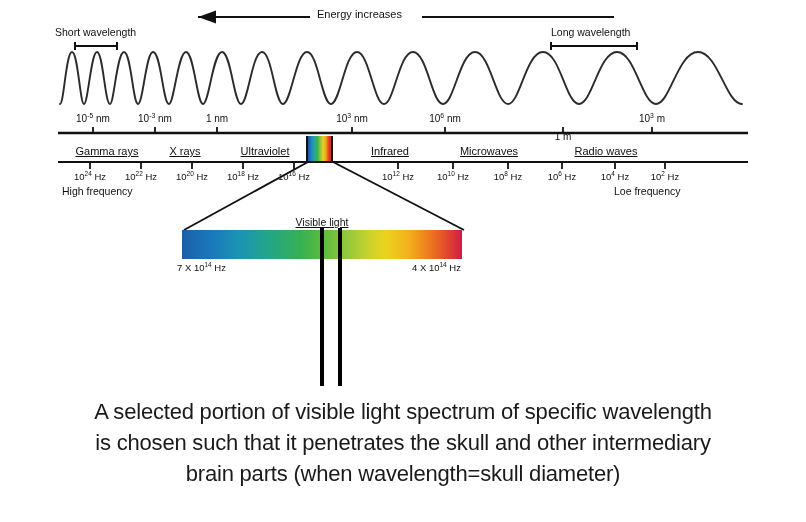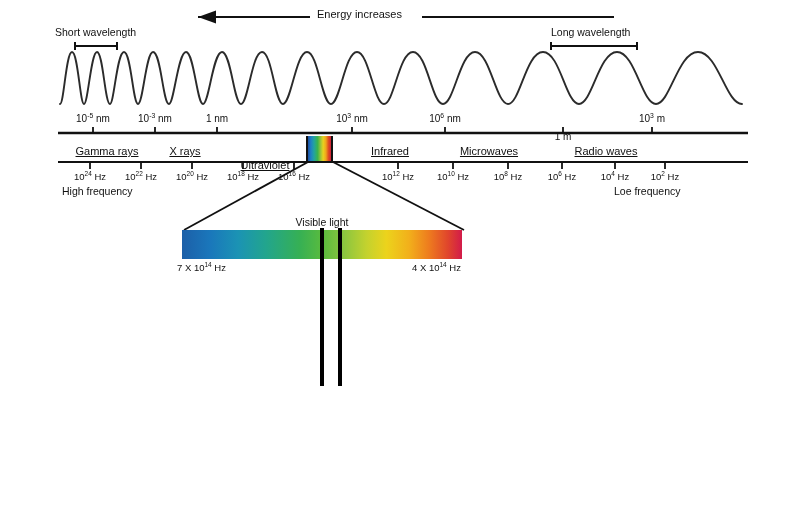--- a/index.html
+++ b/index.html
@@ -159,21 +159,21 @@
   <div class="abs scale-num" style="left:63px; top:113px; width:60px;"><span>10</span><sup>-5</sup> <span>nm</span></div>
   <div class="abs scale-num" style="left:125px; top:113px; width:60px;"><span>10</span><sup>-3</sup> <span>nm</span></div>
   <div class="abs scale-num" style="left:187px; top:113px; width:60px;"><span>1</span><sup></sup> <span>nm</span></div>
   <div class="abs scale-num" style="left:322px; top:113px; width:60px;"><span>10</span><sup>3</sup> <span>nm</span></div>
   <div class="abs scale-num" style="left:415px; top:113px; width:60px;"><span>10</span><sup>6</sup> <span>nm</span></div>
   <div class="abs scale-num" style="left:533px; top:113px; width:60px;margin-top:18px;"><span>1</span><sup></sup> <span>m</span></div>
   <div class="abs scale-num" style="left:622px; top:113px; width:60px;"><span>10</span><sup>3</sup> <span>m</span></div>
 
   <div class="abs band-label" style="left:67px; top:145px; width:80px;">Gamma rays</div>
   <div class="abs band-label" style="left:145px; top:145px; width:80px;">X rays</div>
-  <div class="abs band-label" style="left:225px; top:159px; width:80px;">Ultraviolet</div>
+  <div class="abs band-label" style="left:225px; top:145px; width:80px;">Ultraviolet</div>
   <div class="abs band-label" style="left:350px; top:145px; width:80px;">Infrared</div>
   <div class="abs band-label" style="left:449px; top:145px; width:80px;">Microwaves</div>
   <div class="abs band-label" style="left:566px; top:145px; width:80px;">Radio waves</div>
 
   <div class="abs mini-rainbow" style="left:308px; top:136px; width:23px; height:26px;"></div>
   <div class="abs" style="left:306px; top:136px; width:2px; height:26px; background:#111;"></div>
   <div class="abs" style="left:331px; top:136px; width:2px; height:26px; background:#111;"></div>
 
   <svg class="abs" style="left:58px; top:160px;" width="690" height="10" viewBox="0 0 690 10">
     <line x1="0" y1="2" x2="690" y2="2" stroke="#111" stroke-width="2.2"></line>
@@ -205,27 +205,32 @@
   <div class="abs freq-num" style="left:637px; top:171px; width:56px;"><span>10</span><sup>2</sup> <span>Hz</span></div>
 
   <div class="abs endlabel" style="left:62px; top:185px;">High frequency</div>
   <div class="abs endlabel" style="left:614px; top:185px;">Loe frequency</div>
 
   <svg class="abs" style="left:180px; top:162px;" width="290" height="70" viewBox="0 0 290 70">
     <line x1="128" y1="0" x2="4" y2="68" stroke="#111" stroke-width="1.8"></line>
     <line x1="153" y1="0" x2="284" y2="68" stroke="#111" stroke-width="1.8"></line>
   </svg>
 
-  <div class="abs vis-title" style="left:252px; top:216px; width:140px;">Visible light</div>
+  <div class="abs vis-title" style="left:252px; top:216px; width:140px;text-decoration:underline;">Visible light</div>
 
   <div class="abs big-rainbow" style="left:182px; top:230px; width:280px; height:29px;"></div>
 
   <div class="abs" style="left:320px; top:228px; width:4px; height:32px; background:#000;"></div>
   <div class="abs" style="left:338px; top:228px; width:4px; height:32px; background:#000;"></div>
 
   <div class="abs vis-endlabel" style="left:177px; top:262px;"><span>7 X 10</span><sup>14</sup> <span>Hz</span></div>
   <div class="abs vis-endlabel" style="left:412px; top:262px;"><span>4 X 10</span><sup>14</sup> <span>Hz</span></div>
 
   <div class="abs" style="left:320px; top:258px; width:4px; height:128px; background:#000;"></div>
   <div class="abs" style="left:338px; top:258px; width:4px; height:128px; background:#000;"></div>
 
+  <div class="caption">
+    <div>A selected portion of visible light spectrum of specific wavelength</div>
+    <div>is chosen such that it penetrates the skull and other intermediary</div>
+    <div>brain parts (when wavelength=skull diameter)</div>
+  </div>
 
 </div>
 
 </body></html>

